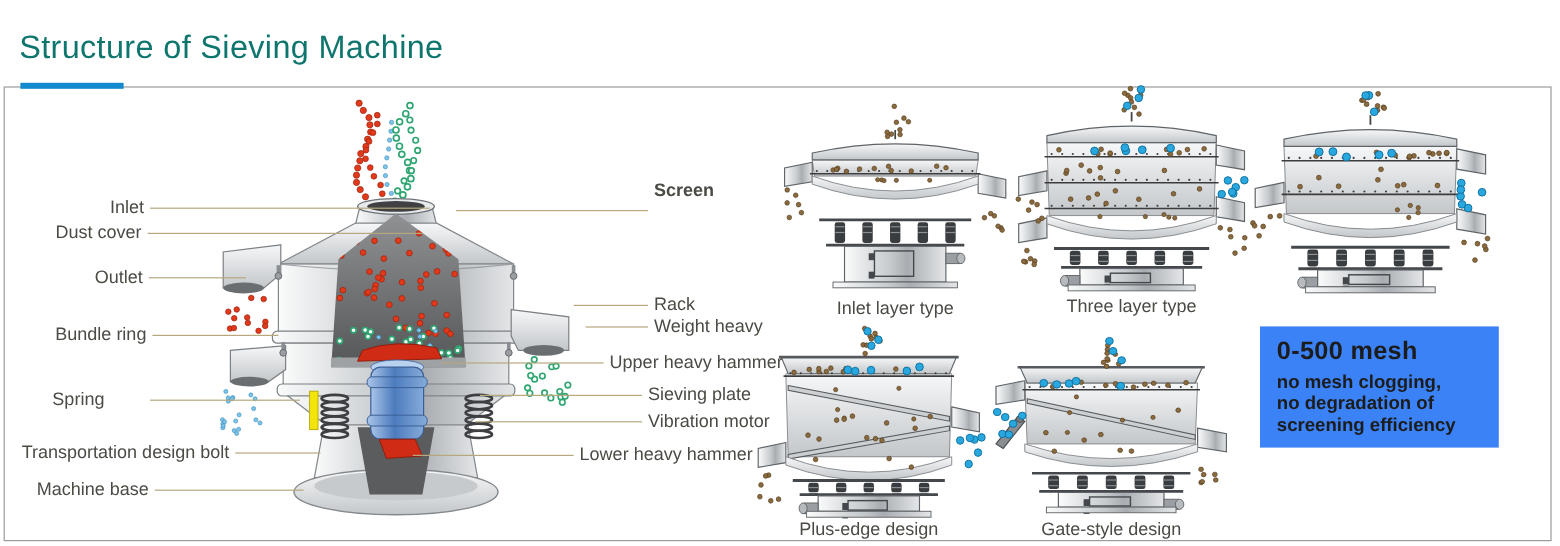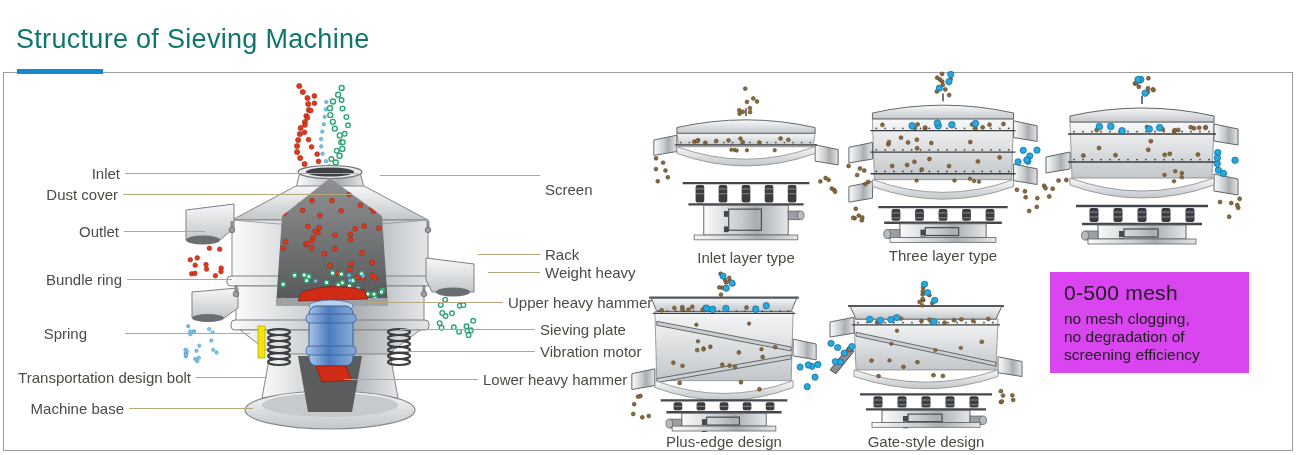--- a/index.html
+++ b/index.html
@@ -23,21 +23,21 @@
     transform:translateY(-50%);z-index:3;
   }
   .leader{position:absolute;height:1px;background:#b7a77d;z-index:2;}
   .variant{position:absolute;}
   .variant svg{display:block;}
   .caption{
     font-size:15px;color:#4b4b45;text-align:center;margin-top:1px;white-space:nowrap;
   }
   .infobox{
     position:absolute;left:1050px;top:272px;width:199px;height:101px;
-    background:#d946ef;color:#1c1c1c;box-sizing:border-box;padding:9px 6px 0 14px;z-index:3;
+    background:#3b82f6;color:#1c1c1c;box-sizing:border-box;padding:9px 6px 0 14px;z-index:3;font-weight:bold;
   }
   .infobox .headline{font-size:21px;margin-bottom:5px;letter-spacing:.3px;}
   .infobox .line{font-size:15.5px;line-height:1.17;}
   svg{overflow:visible;}
 </style>
 </head>
 <body>
 
 <div class="page-title">Structure of Sieving Machine</div>
 <div class="accent-bar"></div>
@@ -971,21 +971,21 @@
     <span class="lbl" style="right: 1181px; top: 231px;">Outlet</span>
     <div class="leader" style="left: 124px; top: 231px; width: 81px;"></div>
     <span class="lbl" style="right: 1178px; top: 279px;">Bundle ring</span>
     <div class="leader" style="left: 127px; top: 279px; width: 105px;"></div>
     <span class="lbl" style="right: 1213px; top: 333px;">Spring</span>
     <div class="leader" style="left: 125px; top: 333px; width: 125px;"></div>
     <span class="lbl" style="right: 1109px; top: 377px;">Transportation design bolt</span>
     <div class="leader" style="left: 196px; top: 377px; width: 71px;"></div>
     <span class="lbl" style="right: 1176px; top: 408px;">Machine base</span>
     <div class="leader" style="left: 129px; top: 408px; width: 124px;"></div>
-    <span class="lbl" style="left: 545px; top: 189px;">Screen</span>
+    <span class="lbl" style="left: 545px; top: 159px; font-weight: bold;">Screen</span>
     <div class="leader" style="left: 380px; top: 175px; width: 160px;"></div>
     <span class="lbl" style="left: 545px; top: 254px;">Rack</span>
     <div class="leader" style="left: 478px; top: 254px; width: 62px;"></div>
     <span class="lbl" style="left: 545px; top: 272px;">Weight heavy</span>
     <div class="leader" style="left: 488px; top: 272px; width: 52px;"></div>
     <span class="lbl" style="left: 508px; top: 302px;">Upper heavy hammer</span>
     <div class="leader" style="left: 368px; top: 302px; width: 135px;"></div>
     <span class="lbl" style="left: 540px; top: 329px;">Sieving plate</span>
     <div class="leader" style="left: 400px; top: 329px; width: 135px;"></div>
     <span class="lbl" style="left: 540px; top: 351px;">Vibration motor</span>

